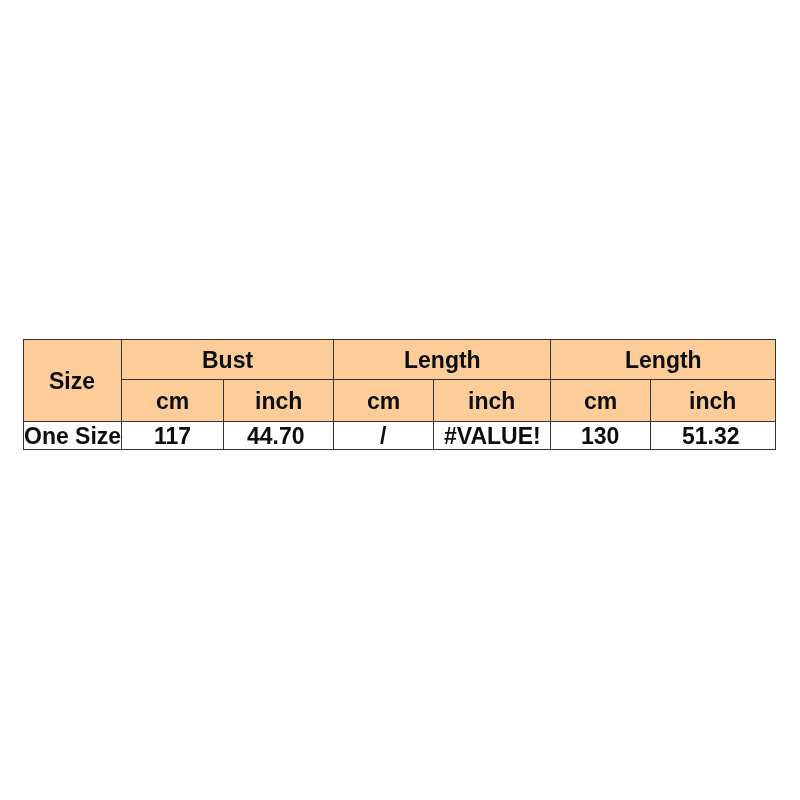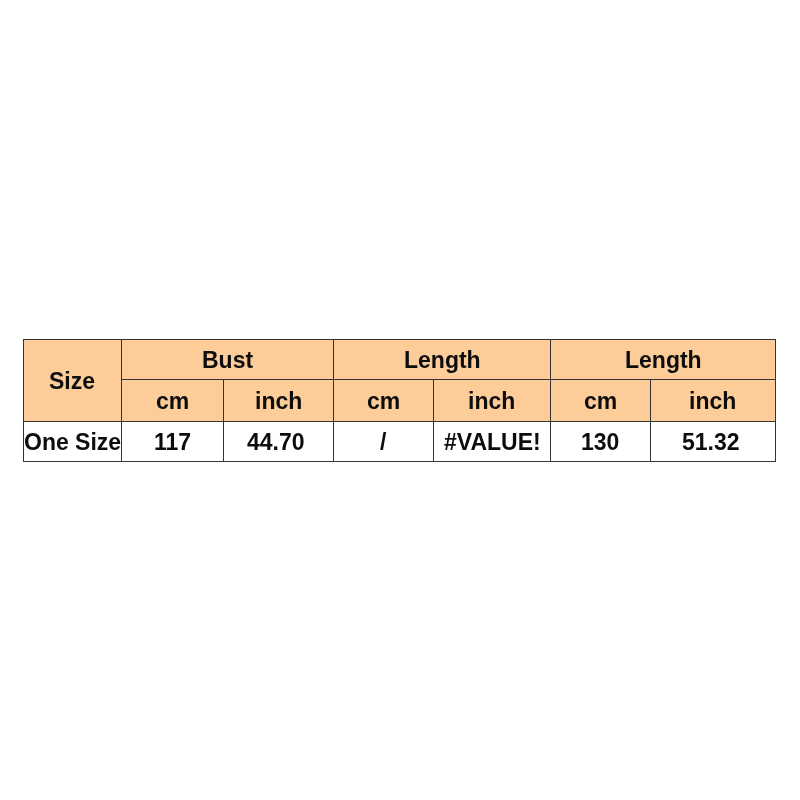--- a/index.html
+++ b/index.html
@@ -18,21 +18,21 @@
     border:1px solid #333333;
     text-align:center;vertical-align:middle;
     font-weight:bold;color:#0d0d0d;font-size:23px;
     padding:0;line-height:normal;
     position:relative;
   }
   .hdr{background:#fccc99;}
   .body-cell{background:#ffffff;}
   .r1{height:40px;}
   .r2{height:42px;}
-  .r3{height:40px;margin-top:48px;}
+  .r3{height:28px;margin-top:48px;}
   .tx{position:relative;top:1px;display:inline-block;white-space:nowrap;will-change:transform;}
   .tx.nudge-left{margin-right:5.4px;}
 </style>
 </head>
 <body>
 
 <div class="page">
   <table class="size-table">
     <colgroup>
       <col style="width:98px">

